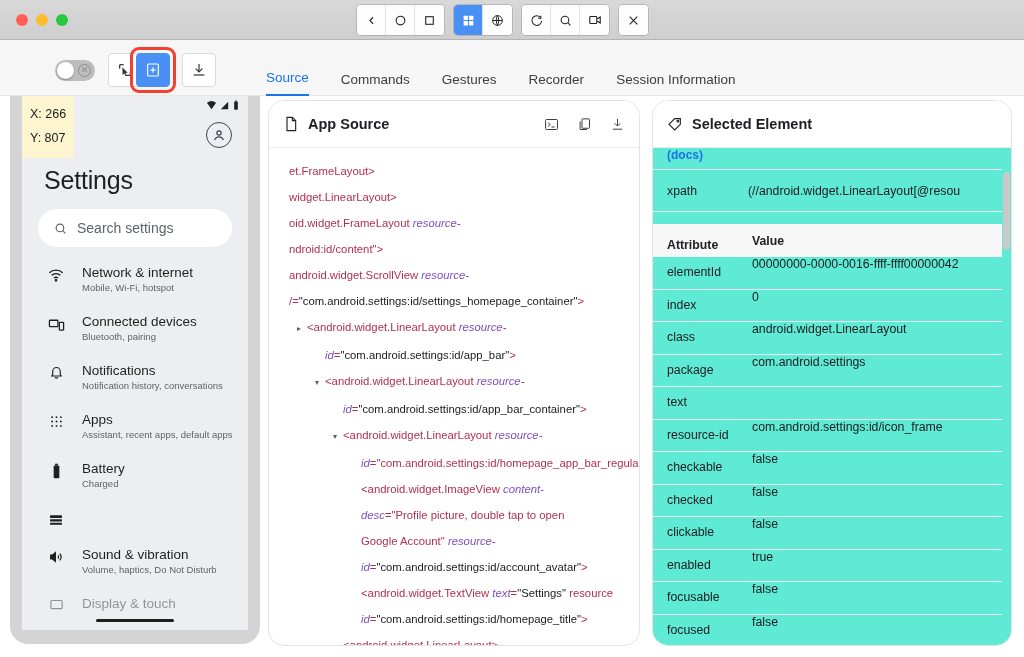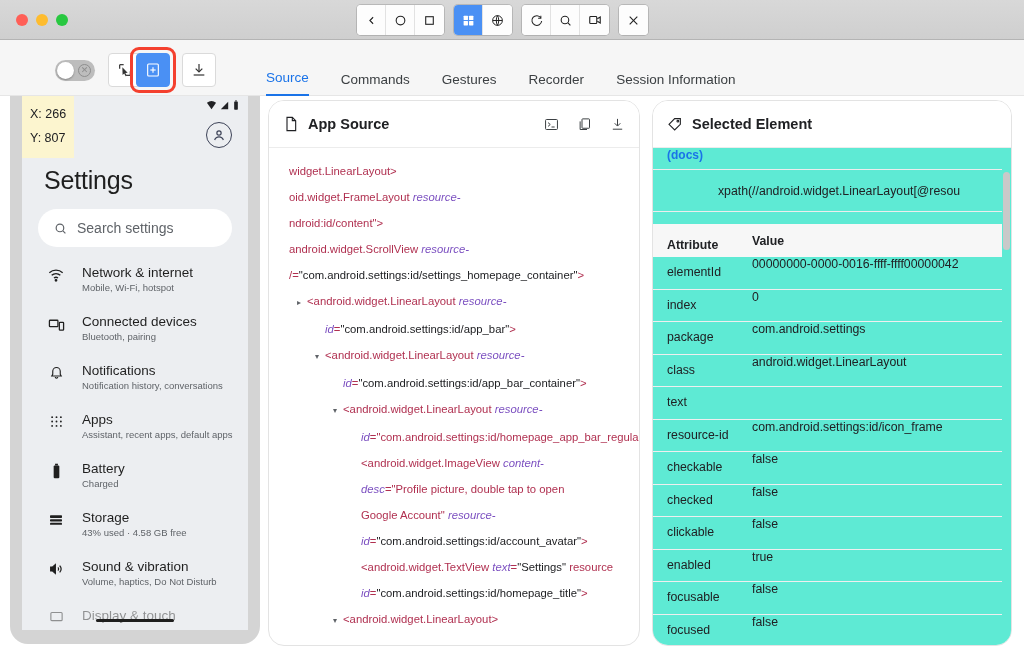--- a/index.html
+++ b/index.html
@@ -183,21 +183,21 @@
   .docs-row {
     padding: 0 14px; height: 22px; color: #1a73e8; font-size: 12px;
     font-weight: bold; display: flex; align-items: flex-start;
     border-bottom: 1px solid #ededed;
   }
   .xpath-row {
     display: flex; height: 42px; align-items: center;
     border-bottom: 1px solid #ededed; font-size: 12.3px; color: #202124;
     overflow: hidden;
   }
-  .xpath-row .k { width: 95px; padding-left: 14px; flex: 0 0 95px; text-align: right; }
+  .xpath-row .k { width: 95px; padding-left: 14px; flex: 0 0 95px; }
   .xpath-row .v { white-space: nowrap; overflow: hidden; }
   .attr-table { margin-top: 12px; }
   .at-head {
     display: flex; height: 33px; align-items: center;
     background: #f7f7f7; font-size: 12.3px; color: #202124; font-weight: bold;
   }
   .at-row {
     display: flex; height: 32.5px; 
     border-bottom: 1px solid #efefef; font-size: 12.3px; color: #202124;
   }
@@ -448,24 +448,20 @@
       </div>
 
       <div class="srow">
         <span class="ico">
             <svg width="16" height="16" viewBox="0 0 24 24" fill="#1f1f1f">
               <rect x="3" y="5" width="18" height="4" rx="1"></rect>
               <rect x="3" y="11" width="18" height="3.2" rx="1"></rect>
               <rect x="3" y="16" width="18" height="3.2" rx="1"></rect>
             </svg>
           </span>
-        <span>
-          <div class="t1">Storage</div>
-          <div class="t2">43% used · 4.58 GB free</div>
-        </span>
       </div>
 
       <div class="srow">
         <span class="ico">
             <svg width="16" height="16" viewBox="0 0 24 24" fill="none" stroke="#1f1f1f" stroke-width="1.8">
               <path d="M4 9h3l4-3.5v13L7 15H4z" fill="#1f1f1f"></path>
               <path d="M15 9.5a4 4 0 0 1 0 5"></path>
               <path d="M17.5 7a7.5 7.5 0 0 1 0 10"></path>
             </svg>
           </span>
@@ -509,20 +505,21 @@
             <path d="M5 7v13h11"></path>
           </svg>
         <svg width="15" height="15" viewBox="0 0 24 24" fill="none" stroke="#3c4043" stroke-width="1.6">
             <line x1="12" y1="3" x2="12" y2="14"></line>
             <polyline points="7.5 10 12 14.5 16.5 10"></polyline>
             <line x1="4.5" y1="19.5" x2="19.5" y2="19.5"></line>
           </svg>
       </span>
     </div>
     <div class="tree" id="source-tree">
+        <div class="tline" style="padding-left: 10px;"><span class="arrow"></span><span><span class="tag">et.FrameLayout&gt;</span></span></div>
         <div class="tline" style="padding-left: 10px;"><span class="arrow"></span><span><span class="tag">widget.LinearLayout&gt;</span></span></div>
         <div class="tline" style="padding-left: 10px;"><span class="arrow"></span><span><span class="tag">oid.widget.FrameLayout </span><span class="attr">resource-</span></span></div>
         <div class="tline" style="padding-left: 10px;"><span class="arrow"></span><span><span class="tag">ndroid:id/content"&gt;</span></span></div>
         <div class="tline" style="padding-left: 10px;"><span class="arrow"></span><span><span class="tag">android.widget.ScrollView </span><span class="attr">resource-</span></span></div>
         <div class="tline" style="padding-left: 10px;"><span class="arrow"></span><span><span class="tag">/=</span><span class="val">"com.android.settings:id/settings_homepage_container"</span><span class="tag">&gt;</span></span></div>
         <div class="tline" style="padding-left: 28px;"><span class="arrow">▸</span><span><span class="tag">&lt;android.widget.LinearLayout </span><span class="attr">resource-</span></span></div>
         <div class="tline" style="padding-left: 46px;"><span class="arrow"></span><span><span class="attr">id</span><span class="tag">=</span><span class="val">"com.android.settings:id/app_bar"</span><span class="tag">&gt;</span></span></div>
         <div class="tline" style="padding-left: 46px;"><span class="arrow">▾</span><span><span class="tag">&lt;android.widget.LinearLayout </span><span class="attr">resource-</span></span></div>
         <div class="tline" style="padding-left: 64px;"><span class="arrow"></span><span><span class="attr">id</span><span class="tag">=</span><span class="val">"com.android.settings:id/app_bar_container"</span><span class="tag">&gt;</span></span></div>
         <div class="tline" style="padding-left: 64px;"><span class="arrow">▾</span><span><span class="tag">&lt;android.widget.LinearLayout </span><span class="attr">resource-</span></span></div>
@@ -560,28 +557,28 @@
           <div id="attr-rows">
               <div class="at-row">
                 <span class="at-k">elementId</span>
                 <span class="at-v">00000000-0000-0016-ffff-ffff00000042</span>
               </div>
               <div class="at-row">
                 <span class="at-k">index</span>
                 <span class="at-v">0</span>
               </div>
               <div class="at-row">
+                <span class="at-k">class</span>
+                <span class="at-v">android.widget.LinearLayout</span>
+              </div>
+              <div class="at-row">
                 <span class="at-k">package</span>
                 <span class="at-v">com.android.settings</span>
               </div>
               <div class="at-row">
-                <span class="at-k">class</span>
-                <span class="at-v">android.widget.LinearLayout</span>
-              </div>
-              <div class="at-row">
                 <span class="at-k">text</span>
                 <span class="at-v"></span>
               </div>
               <div class="at-row">
                 <span class="at-k">resource-id</span>
                 <span class="at-v">com.android.settings:id/icon_frame</span>
               </div>
               <div class="at-row">
                 <span class="at-k">checkable</span>
                 <span class="at-v">false</span>

